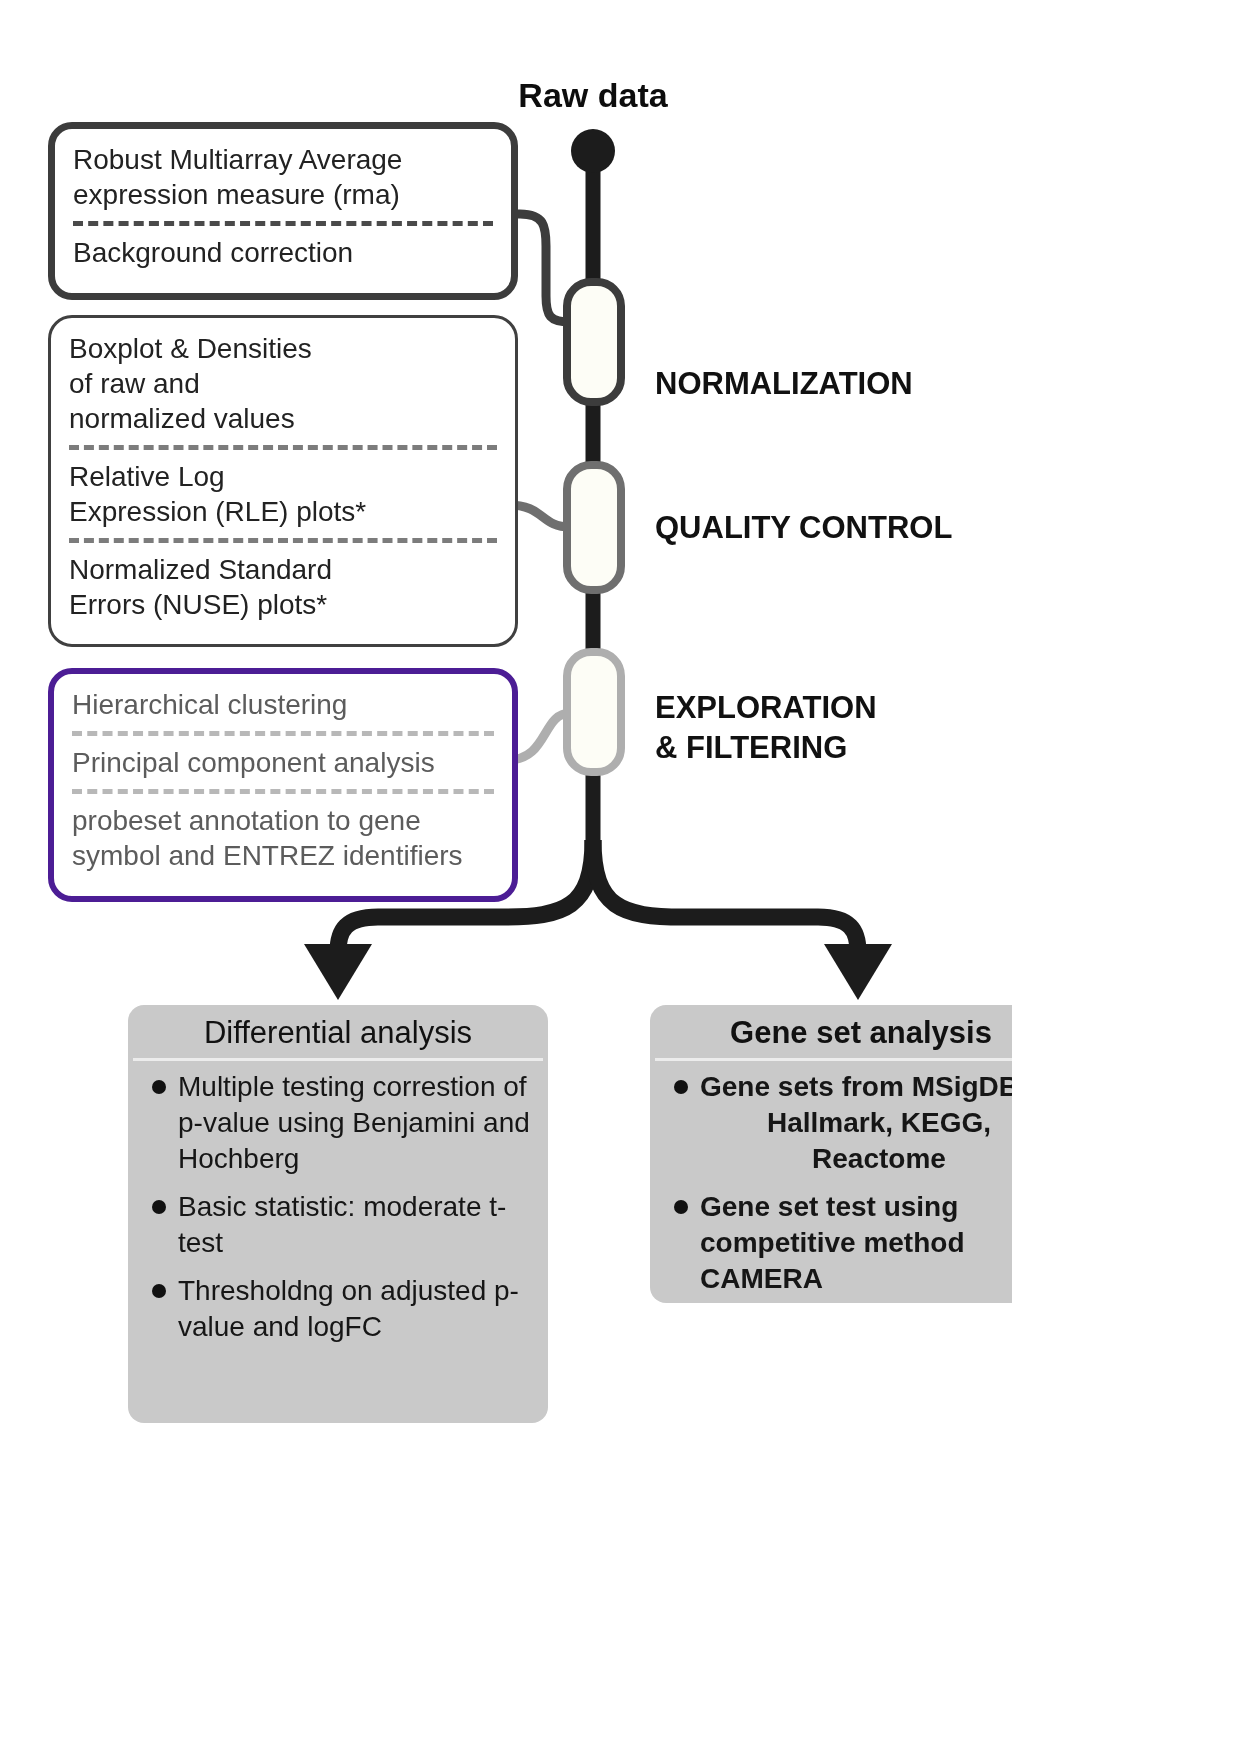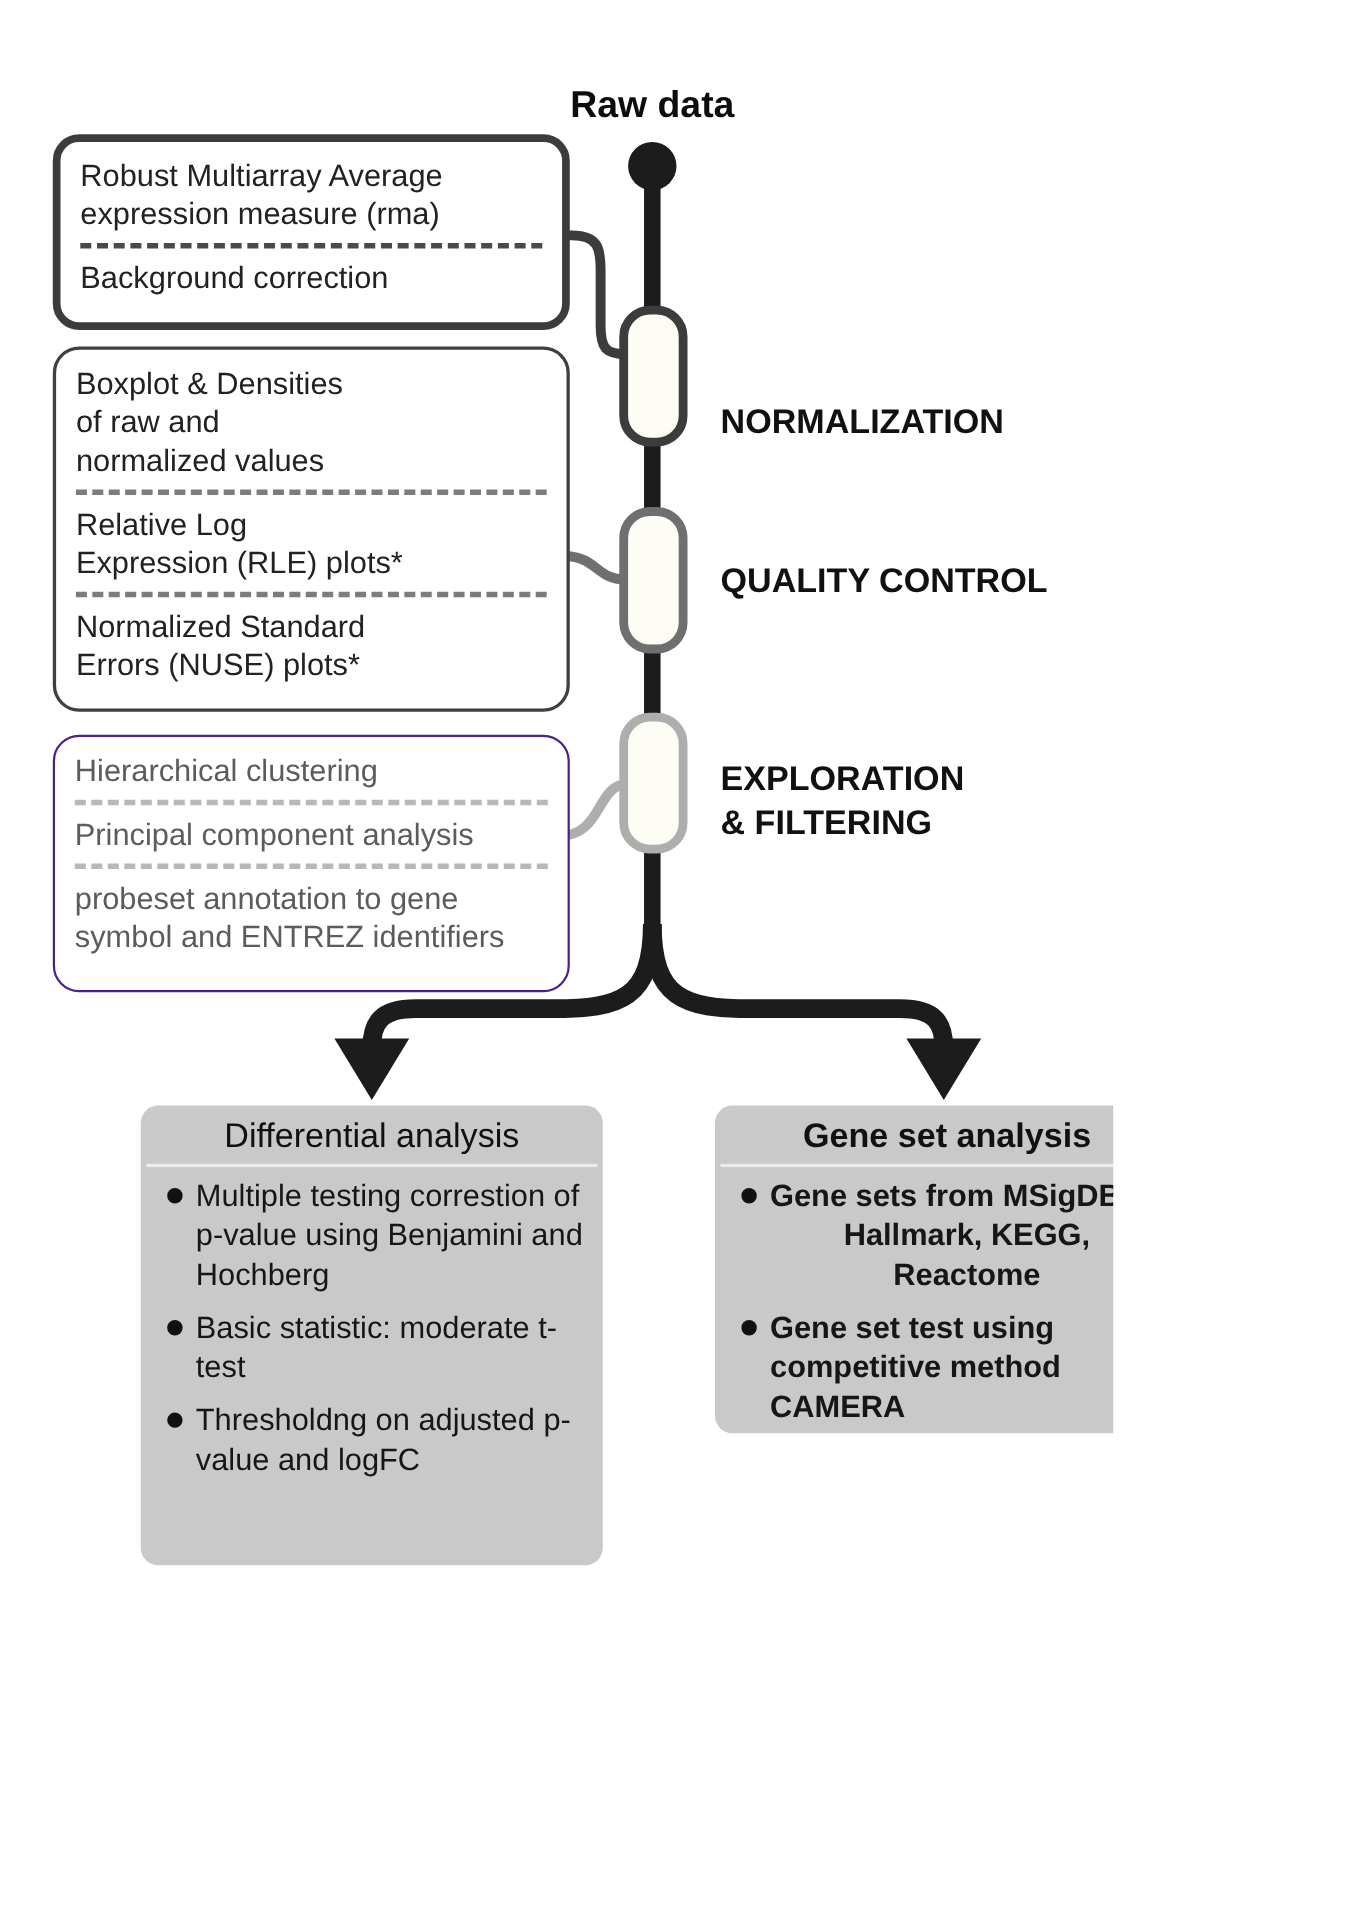--- a/index.html
+++ b/index.html
@@ -19,21 +19,21 @@
     position:absolute;left:48px;width:470px;background:#ffffff;
     border-radius:24px;box-sizing:border-box;padding:13px 18px;
     font-size:28px;line-height:35px;color:#222;z-index:2;
   }
   .flowbox .item{white-space:pre-line;}
   .flowbox .sep{border-top:5px dashed #555;margin:9px 0;height:0;}
   .box-dark{top:122px;height:178px;border:7px solid #3c3c3c;}
   .box-dark .sep{border-color:#4a4a4a;}
   .box-mid{top:315px;height:332px;border:3px solid #404040;}
   .box-mid .sep{border-color:#7c7c7c;}
-  .box-light{top:668px;height:234px;border:2px solid #4c1d95;color:#5c5c5c;}
+  .box-light{top:668px;height:234px;border:6px solid #4c1d95;color:#5c5c5c;}
   .box-light .sep{border-color:#b8b8b8;}
 
   
   .node{
     position:absolute;width:62px;background:#fdfdf6;border-radius:28px;
     box-sizing:border-box;z-index:3;
   }
   .node-1{left:563px;top:278px;height:128px;border:8px solid #3c3c3c;}
   .node-2{left:563px;top:461px;height:133px;border:8px solid #6f6f6f;}
   .node-3{left:563px;top:648px;height:128px;border:8px solid #aeaeae;}

